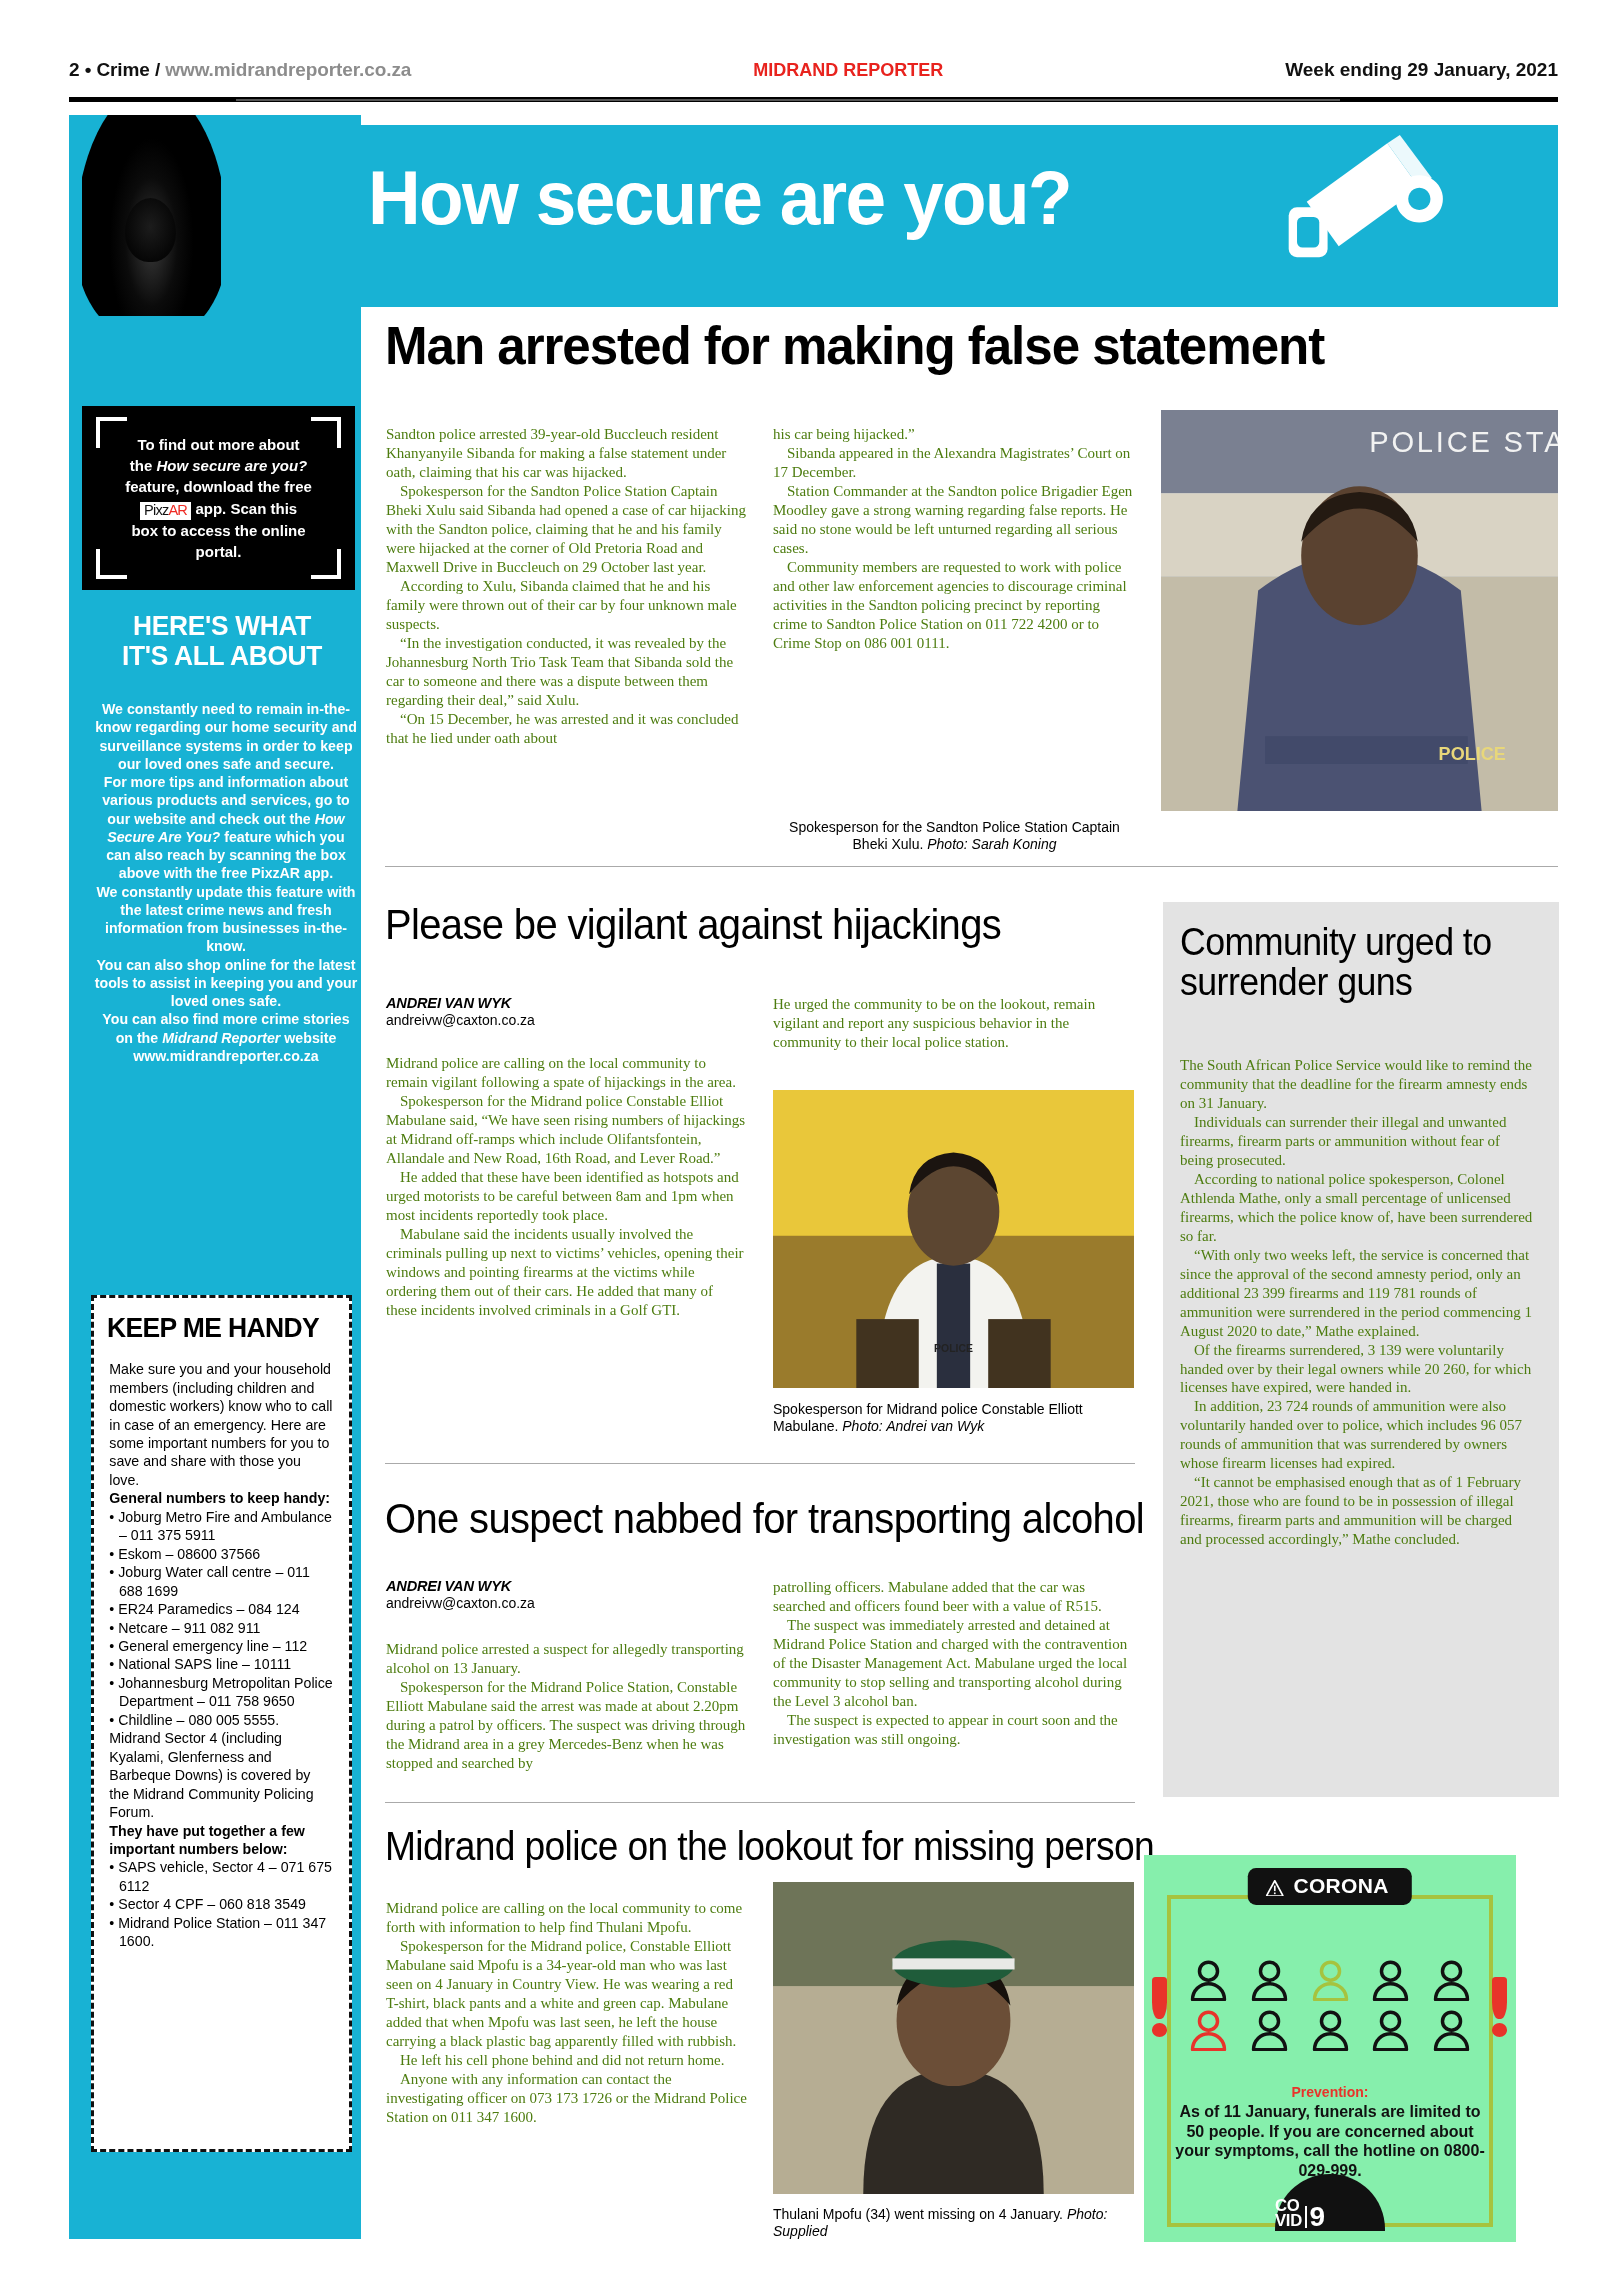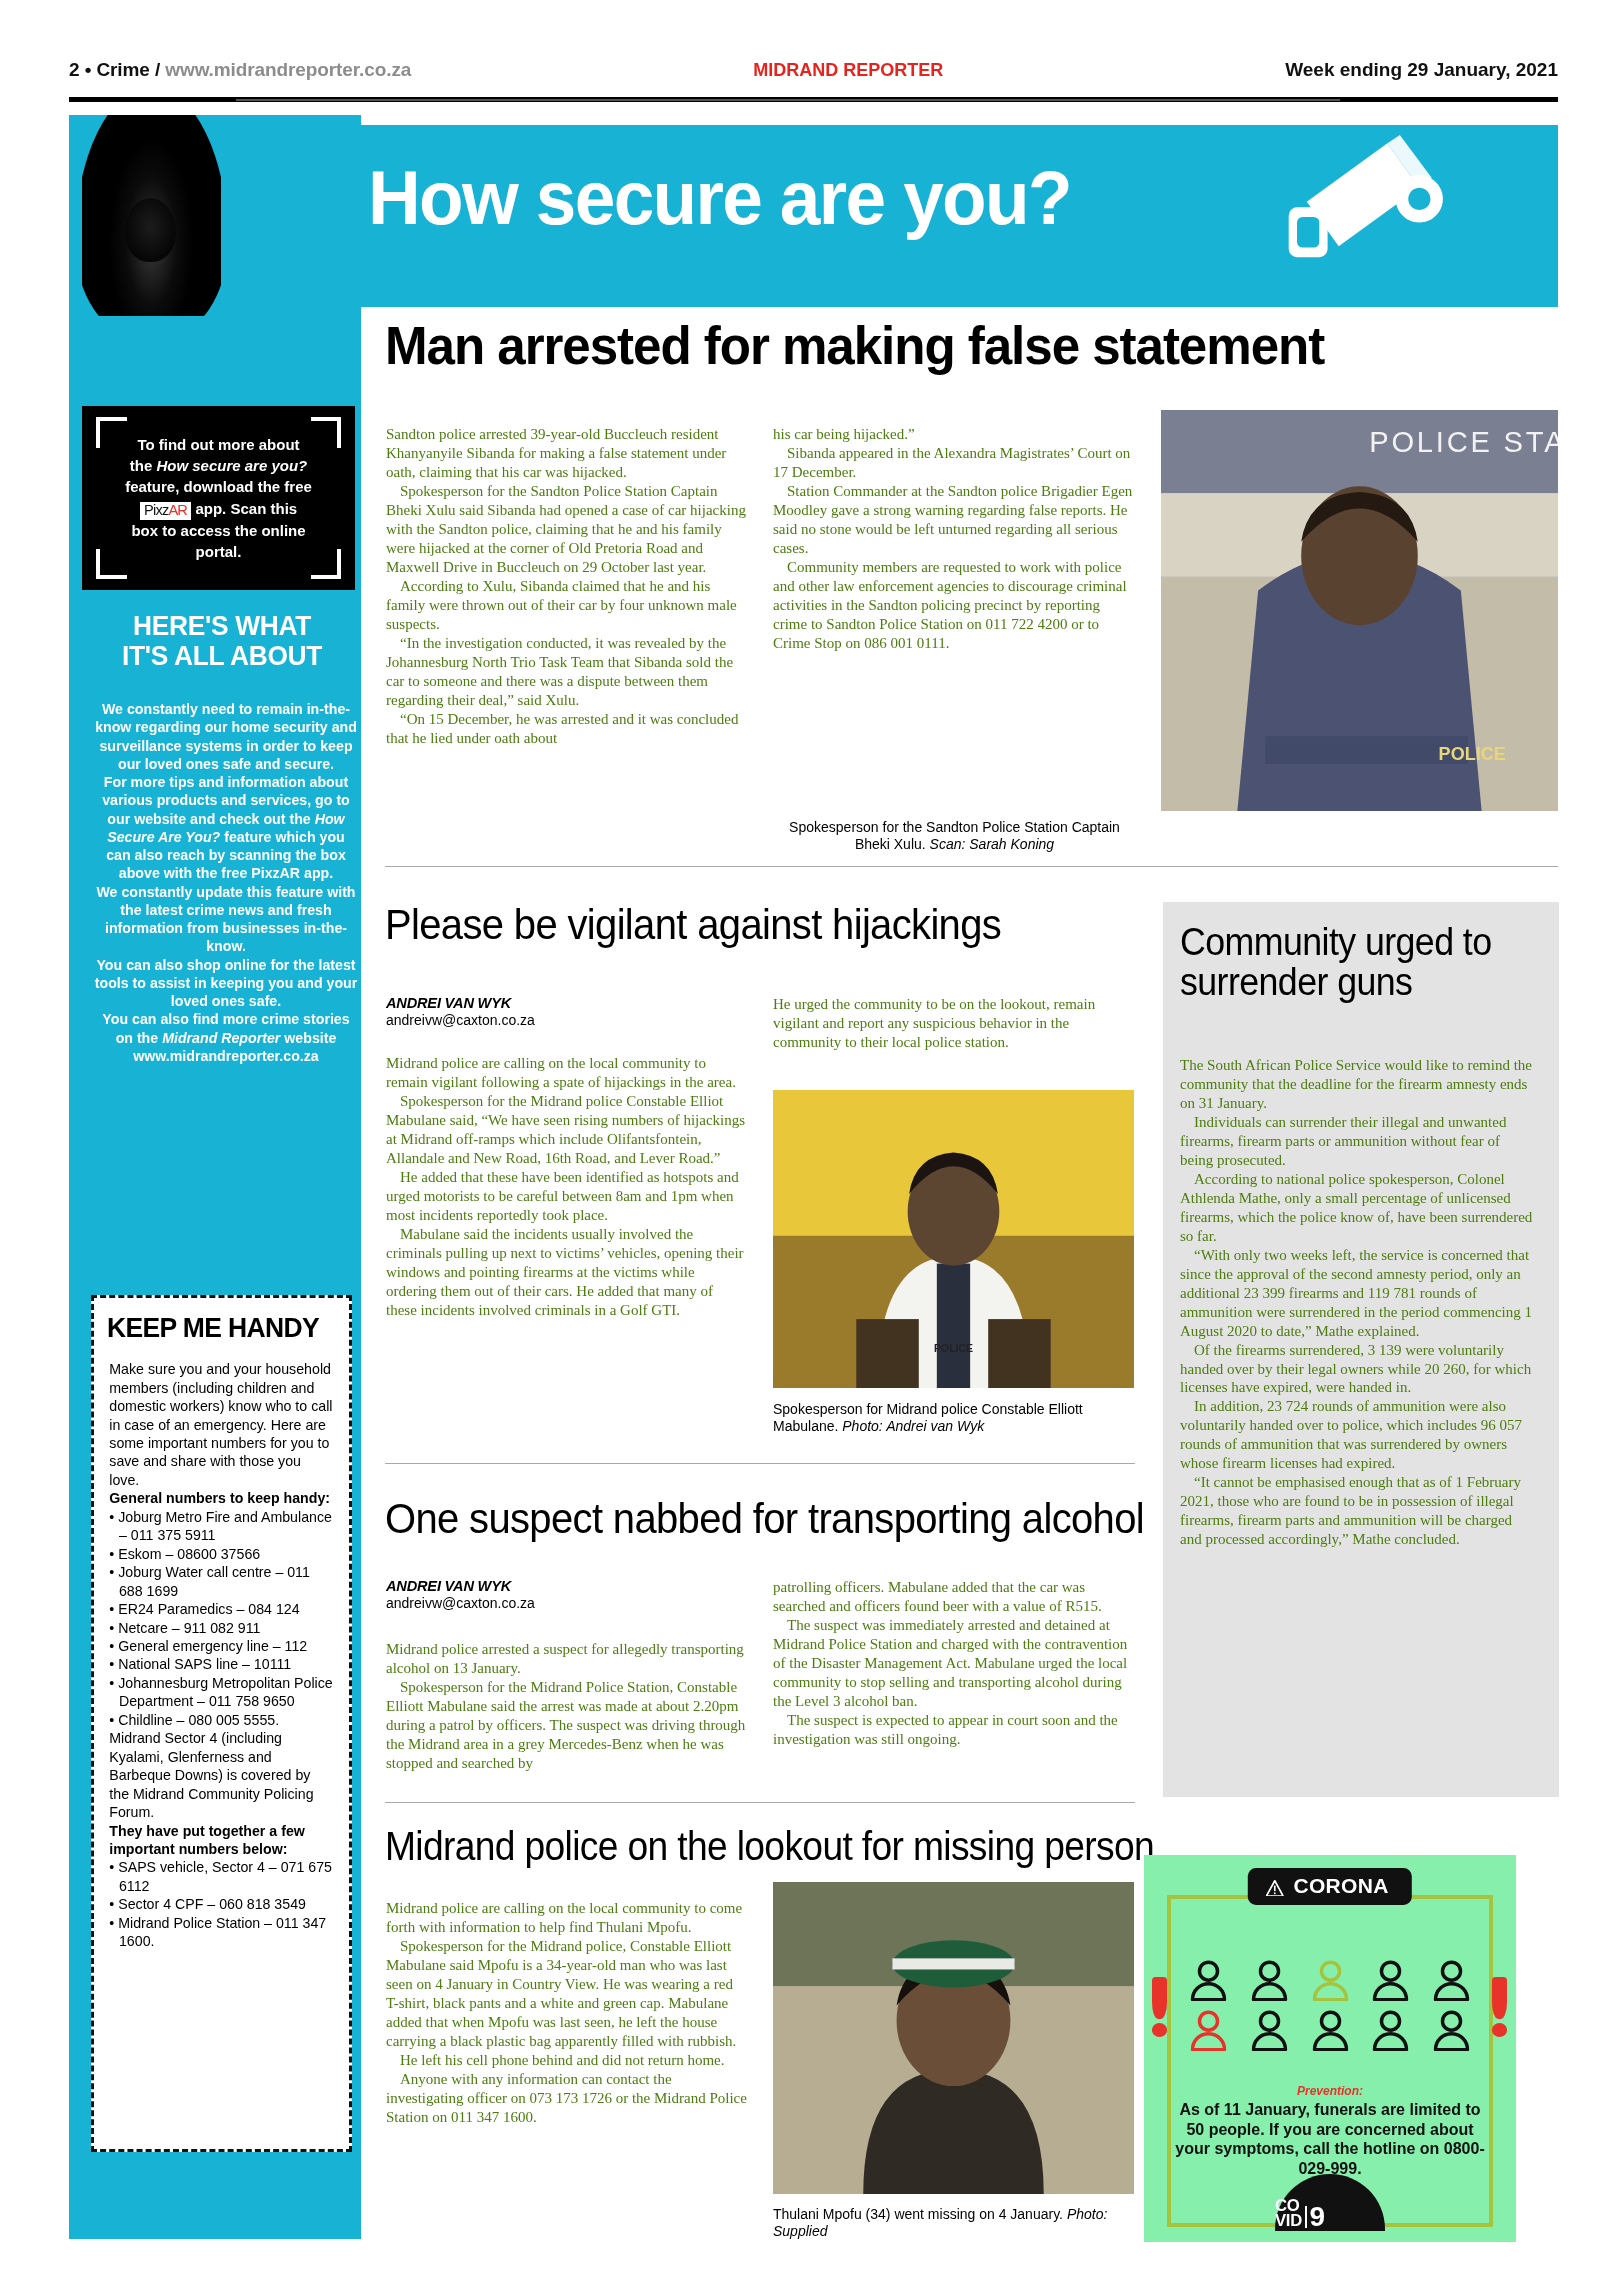--- a/index.html
+++ b/index.html
@@ -216,21 +216,21 @@
   .bang .b1 { width:15.3px; height:42px; background:#e8332a; border-radius:3.5px 3.5px 40% 40%; }
   .bang .b2 { width:15.3px; height:14px; background:#e8332a; border-radius:50%; margin-top:4.2px; }
   .bang-l { left:7.6px; top:122px; }
   .bang-r { right:7.6px; top:122px; }
   .people { position:absolute; left:43px; top:103px; right:43px; }
   .prow { display:flex; justify-content:space-between; margin-bottom:7px; }
   .prow svg { width:43px; height:43px; }
   .cor-prev {
     position:absolute; left:28px; right:28px; top:229px; text-align:center;
   }
-  .cor-prev .lbl { color:#e8332a; font-weight:bold; font-style:italic; font-size:12px; }
+  .cor-prev .lbl { color:#e8332a; font-weight:bold; font-size:14px; }
   .cor-prev .txt { color:#111; font-weight:bold; font-size:16px; line-height:1.22; margin-top:2.1px; }
   .covid-logo {
     position:absolute; left:50%; bottom:11px; transform:translateX(-50%);
     width:110px; height:57px; background:#111;
     border-radius:56px 56px 0 0;
     display:flex; align-items:flex-end; justify-content:flex-start; padding-bottom:2.8px;
   }
   .covid-logo .cw { color:#fff; font-weight:bold; font-size:16.7px; line-height:0.86; text-align:left; letter-spacing:-0.3px;}
   .covid-logo .nine { color:#fff; font-weight:bold; font-size:28px; line-height:0.8; margin-left:2.8px; border-left:2.1px solid #fff; padding-left:2.8px; }
 
@@ -352,21 +352,21 @@
       <rect x="0" y="240" width="572" height="338" fill="#c3bca8"></rect>
       <text x="300" y="60" fill="#f2f2f2" font-family="Liberation Sans, sans-serif" font-size="42" letter-spacing="4">POLICE STATIO</text>
       <path d="M140 260 q146 -110 292 0 l30 318 H110 Z" fill="#4b5272"></path>
       <ellipse cx="286" cy="210" rx="84" ry="100" fill="#5a4230"></ellipse>
       <path d="M202 190 q84 -96 168 0 q-10 -68 -84 -72 q-74 4 -84 72 z" fill="#241a12"></path>
       <rect x="150" y="470" width="292" height="40" fill="#424a6a"></rect>
       <text x="400" y="505" fill="#e8d77a" font-family="Liberation Sans, sans-serif" font-size="26" font-weight="bold">POLICE</text>
     </svg>
   </div>
   <div class="cap1 cap">
-    <span>Spokesperson for the Sandton Police Station Captain Bheki Xulu. </span><i>Scan: Sarah Koning</i>
+    <span>Spokesperson for the Sandton Police Station Captain Bheki Xulu. </span><i>Photo: Sarah Koning</i>
   </div>
 
   <div class="rule-thin" style="left:385px; top:866px; width:1173px;"></div>
 
   <div class="story2-head">Please be vigilant against hijackings</div>
   <div class="s2by byline">
     <span class="nm">ANDREI VAN WYK</span>
     <span class="em">andreivw@caxton.co.za</span>
   </div>
   <div class="s2c1 body-txt">

